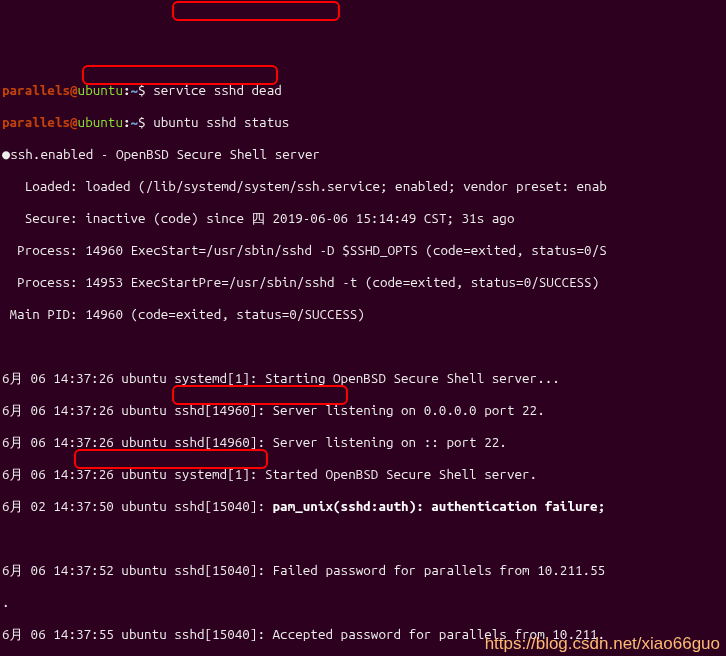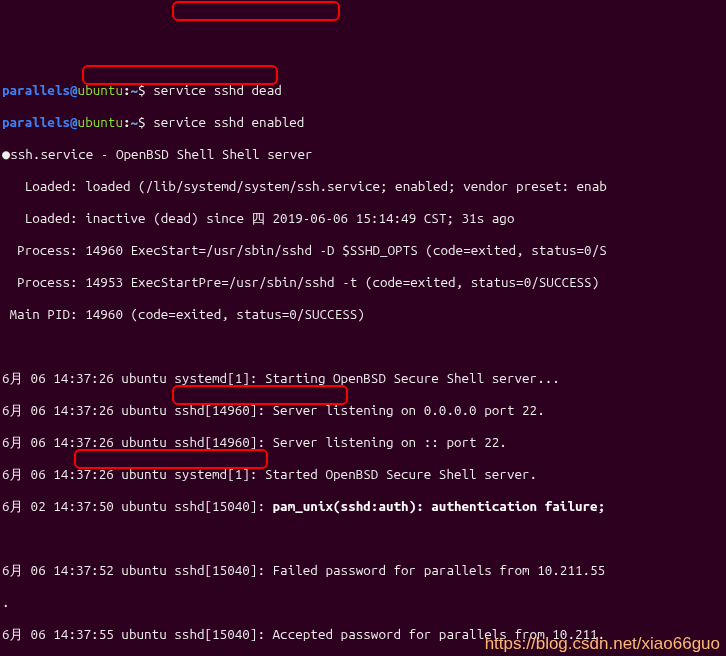--- a/index.html
+++ b/index.html
@@ -8,21 +8,21 @@
     background: #2c001e;
     font-family: "Ubuntu Mono", "DejaVu Sans Mono", monospace;
     font-size: 13.5px;
     line-height: 16px;
     color: #eeeeec;
     white-space: pre;
     width: 726px;
     overflow: hidden;
   }
   .ln { white-space: pre; }
-  .user { color: #3b82f6; font-weight: bold; }
+  .user { color: #c2410c; font-weight: bold; }
   .host { color: #8ae234; font-weight: normal; }
   .colon { color: #eeeeec; font-weight: bold; }
   .path { color: #729fcf; font-weight: bold; }
   .dollar { color: #eeeeec; }
   .cmd { color: #eeeeec; }
   .bold { font-weight: bold; color: #ffffff; margin-top: 36px; }
   .dot-dead { color: #eeeeec; }
   .hl {
     position: absolute;
     border: 2px solid #ff0000;
@@ -38,24 +38,24 @@
     font-family: Arial, sans-serif;
   }
 </style>
 </head>
 <body>
 
 
 
 <div>
 <div class="ln"><span class="user">parallels</span><span class="user">@</span><span class="host">ubuntu</span><span class="colon">:</span><span class="path">~</span><span class="dollar">$ </span><span class="cmd">service sshd dead</span></div>
-<div class="ln"><span class="user">parallels</span><span class="user">@</span><span class="host">ubuntu</span><span class="colon">:</span><span class="path">~</span><span class="dollar">$ </span><span class="cmd">service sshd enabled</span></div>
-<div class="ln"><span class="dot-dead">●</span><span>ssh.service - OpenBSD Shell Shell server</span></div>
+<div class="ln"><span class="user">parallels</span><span class="user">@</span><span class="host">ubuntu</span><span class="colon">:</span><span class="path">~</span><span class="dollar">$ </span><span class="cmd">ubuntu sshd status</span></div>
+<div class="ln"><span class="dot-dead">●</span><span>ssh.enabled - OpenBSD Secure Shell server</span></div>
 <div class="ln">   Loaded: loaded (/lib/systemd/system/ssh.service; enabled; vendor preset: enab</div>
-<div class="ln"><span>   Loaded: </span><span>inactive (dead)</span><span> since 四 2019-06-06 15:14:49 CST; 31s ago</span></div>
+<div class="ln"><span>   Secure: </span><span>inactive (code)</span><span> since 四 2019-06-06 15:14:49 CST; 31s ago</span></div>
 <div class="ln">  Process: 14960 ExecStart=/usr/sbin/sshd -D $SSHD_OPTS (code=exited, status=0/S</div>
 <div class="ln">  Process: 14953 ExecStartPre=/usr/sbin/sshd -t (code=exited, status=0/SUCCESS)</div>
 <div class="ln"> Main PID: 14960 (code=exited, status=0/SUCCESS)</div>
 <div class="ln"> </div>
 <div class="ln">6月 06 14:37:26 ubuntu systemd[1]: Starting OpenBSD Secure Shell server...</div>
 <div class="ln">6月 06 14:37:26 ubuntu sshd[14960]: Server listening on 0.0.0.0 port 22.</div>
 <div class="ln">6月 06 14:37:26 ubuntu sshd[14960]: Server listening on :: port 22.</div>
 <div class="ln">6月 06 14:37:26 ubuntu systemd[1]: Started OpenBSD Secure Shell server.</div>
 <div class="ln"><span>6月 02 14:37:50 ubuntu sshd[15040]: </span><span class="bold">pam_unix(sshd:auth): authentication failure;</span></div>
 <div class="ln"> </div>

